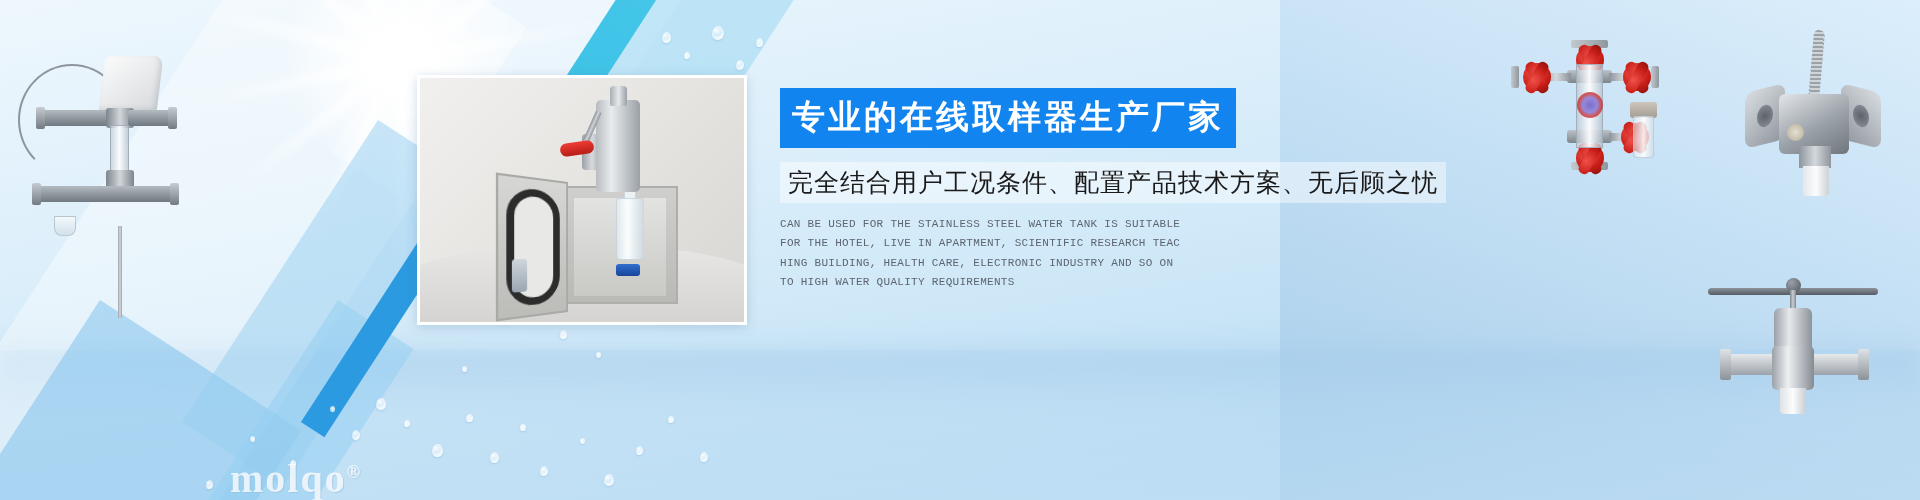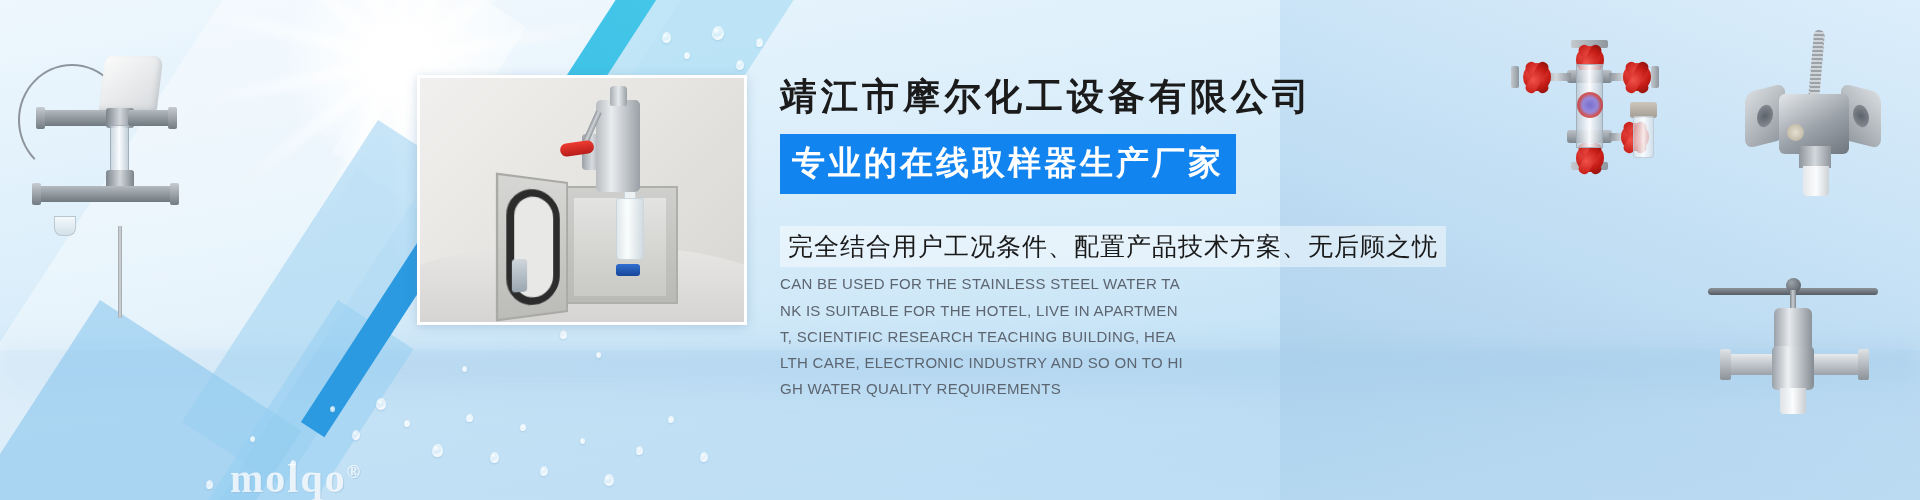--- a/index.html
+++ b/index.html
@@ -200,35 +200,35 @@
     letter-spacing: 4px; line-height: 1.25;
     white-space: nowrap;
   }
   .headline {
     display: inline-block; margin-top: 14px;
     background: #1284ef; color: #ffffff;
     font-size: 33px; font-weight: 700; letter-spacing: 3px;
     padding: 7px 12px 8px 12px; white-space: nowrap;
   }
   .subline {
-    margin-top: 32px;
+    margin-top: 14px;
     font-size: 25px; color: #1a1a1a; letter-spacing: 1px;
     background: rgba(255,255,255,.45);
     display: inline-block; padding: 4px 8px; white-space: nowrap; text-align: center;
   }
   .tagline {
     display: inline-block; margin-top: 14px; margin-left: 18px;
     background: #1284ef; color: #ffffff;
     font-size: 25px; font-weight: 700; letter-spacing: 3px;
     padding: 7px 18px 8px 18px; white-space: nowrap;
   }
   .enblurb {
-    margin-top: 4px; width: 404px;
-    font-family: Liberation Sans, sans-serif;
-    font-size: 15px; line-height: 1.75; color: #5d6570;
+    margin-top: 12px; width: 404px;
+    font-family: Liberation Mono, monospace;
+    font-size: 11px; line-height: 1.75; color: #5d6570;
     letter-spacing: .3px; word-break: break-all;
   }
 
   
   .prod { position: absolute; }
 
   
   .sampler { left: 10px; top: 20px; width: 190px; height: 300px; }
   .sm-box {
     position: absolute; left: 92px; top: 36px; width: 58px; height: 56px;
@@ -519,21 +519,20 @@
       <div class="ph-latch"></div>
     </div>
     <div class="ph-valve-flange"></div>
     <div class="ph-valve"></div>
     <div class="ph-valve-cap"></div>
     <div class="ph-handle-rod"></div>
     <div class="ph-red-handle"></div>
   </div>
 
   <div class="textblock">
-    <div class="company">靖江市摩尔化工设备有限公司</div>
     <div><span class="headline">专业的在线取样器生产厂家</span></div>
     <div><span class="subline">完全结合用户工况条件、配置产品技术方案、无后顾之忧</span></div>
     <div class="enblurb">CAN BE USED FOR THE STAINLESS STEEL WATER TANK IS SUITABLE FOR THE HOTEL, LIVE IN APARTMENT, SCIENTIFIC RESEARCH TEACHING BUILDING, HEALTH CARE, ELECTRONIC INDUSTRY AND SO ON TO HIGH WATER QUALITY REQUIREMENTS</div>
   </div>
 
   <div class="prod cross">
     <div class="cr-flange" style="left:66px;top:2px;width:37px;height:8px;"></div>
     <div class="cr-flange" style="left:66px;top:124px;width:37px;height:8px;"></div>
     <div class="cr-stem" style="left:78px;top:9px;width:13px;height:16px;"></div>
     <div class="cr-stem" style="left:78px;top:110px;width:13px;height:16px;"></div>

